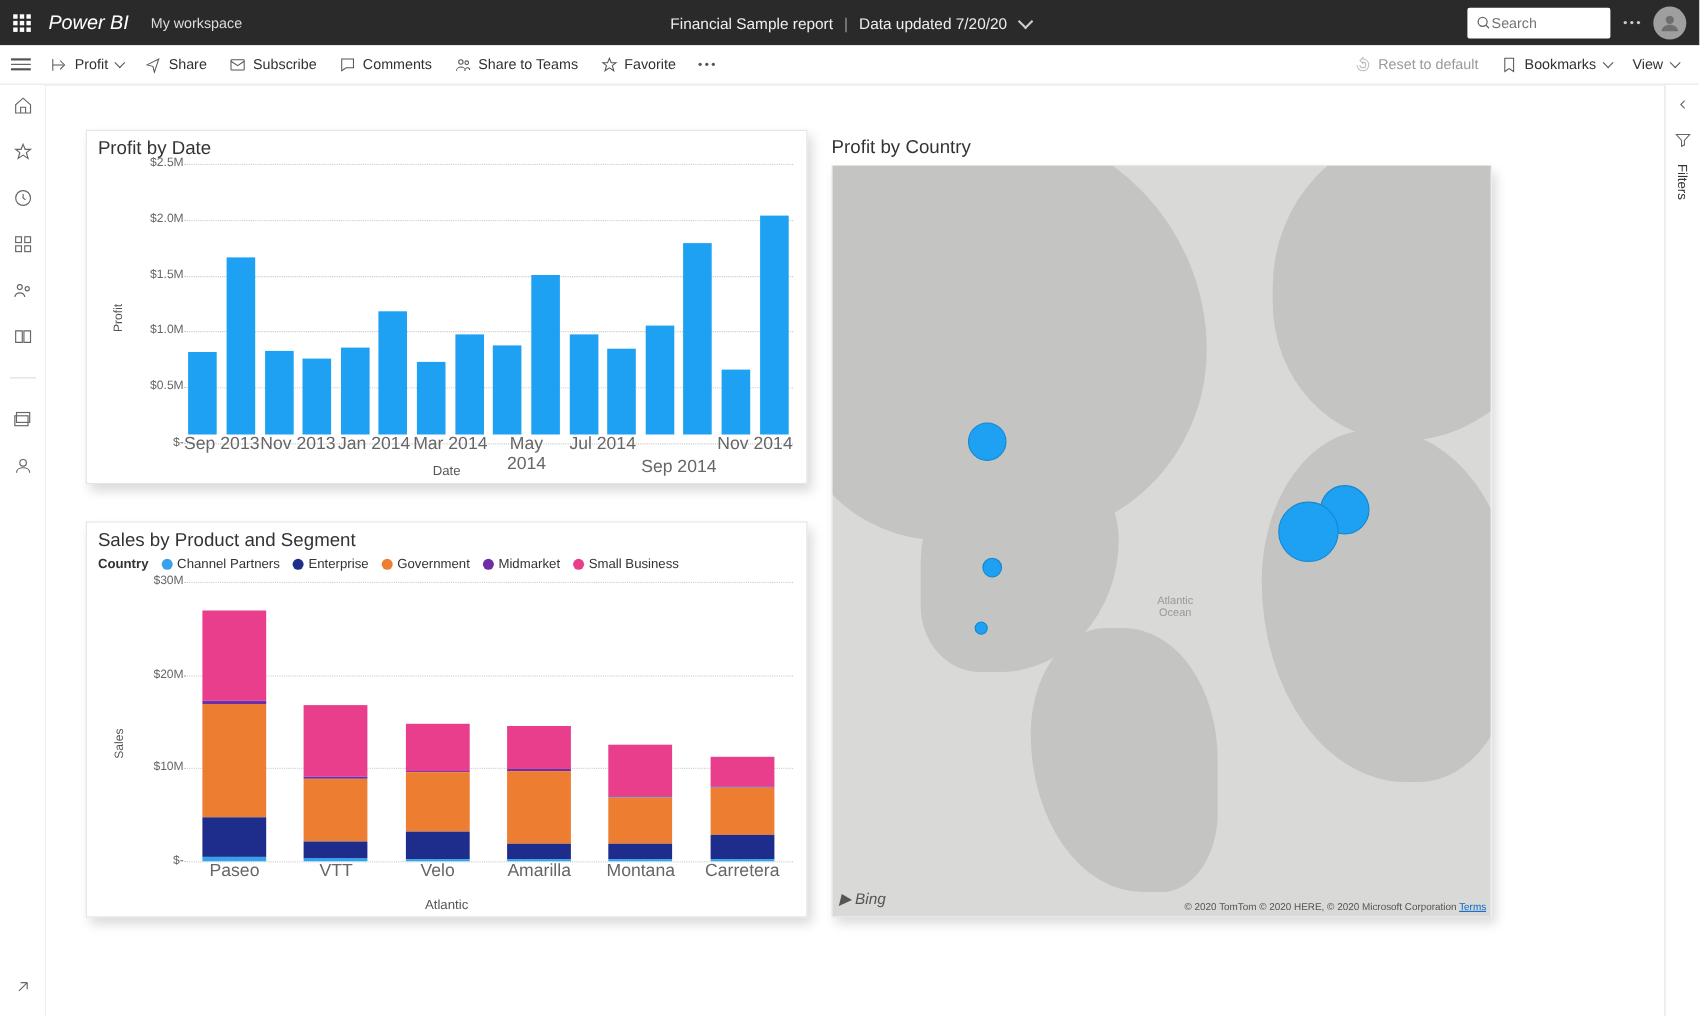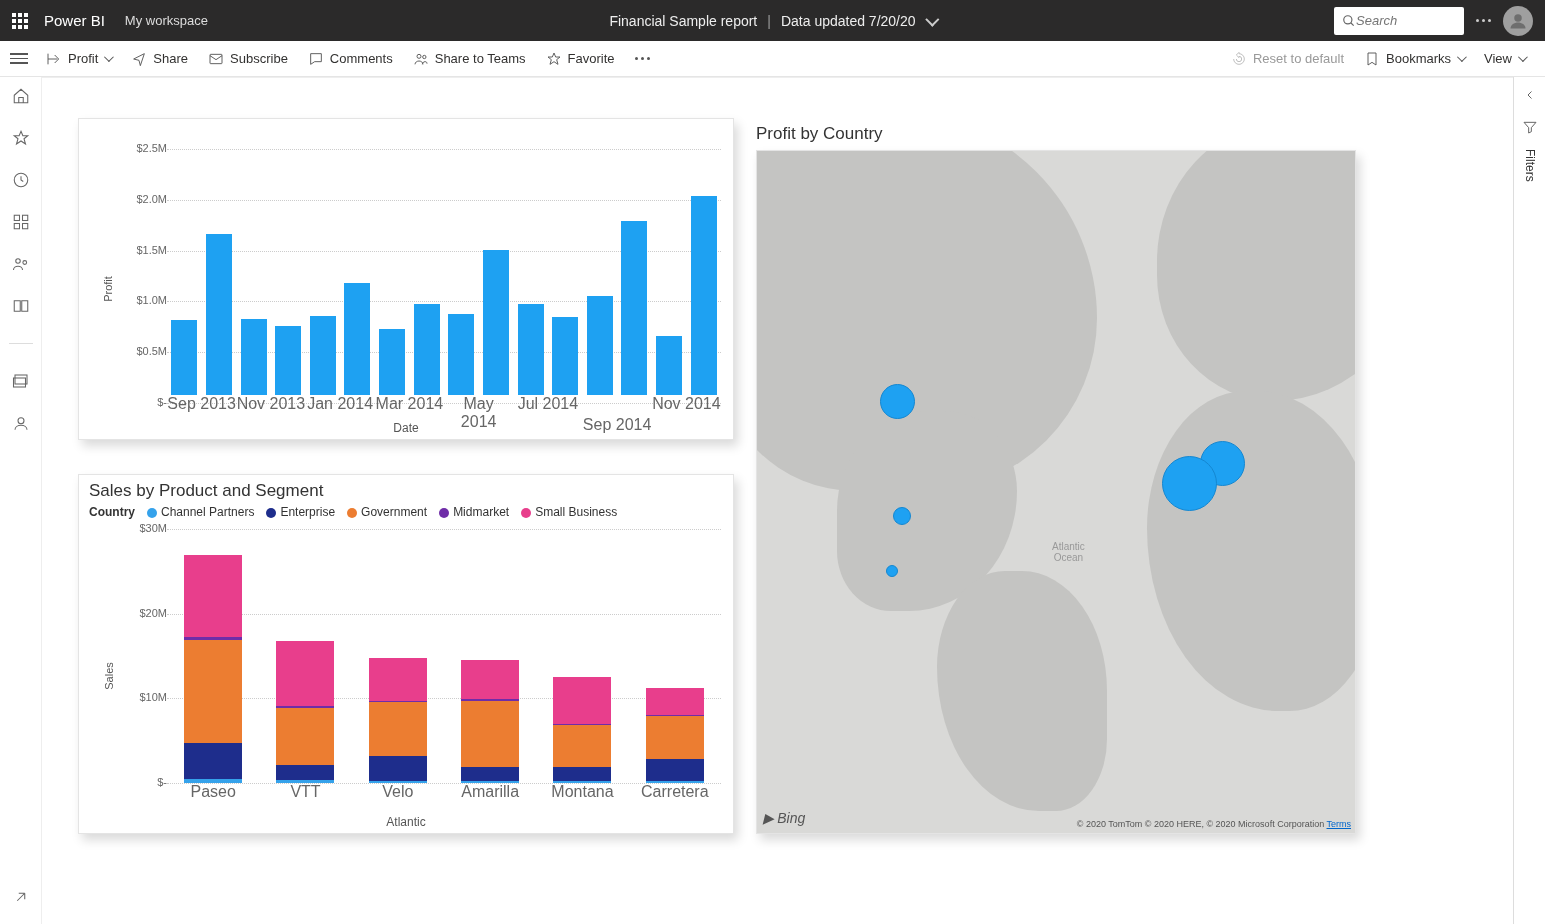--- a/index.html
+++ b/index.html
@@ -2,26 +2,26 @@
 <html><head>
 <meta charset="utf-8">
 <style>
 * { margin: 0; padding: 0; box-sizing: border-box; font-family: "Segoe UI", -apple-system, sans-serif; }
 body { width: 1545px; height: 924px; background: #fff; overflow: hidden; position: relative; }
 
 
 .header-top { height: 41px; background: #2b2a2a; color: #fff; display: flex; align-items: center; padding: 0 12px; }
 .header-top .apps-icon { width: 18px; display:grid; grid-template-columns:repeat(3,4px); grid-template-rows:repeat(3,4px); gap:2px; margin-right: 14px;}
 .header-top .apps-icon span{background:#fff;}
-.header-top .brand { font-size: 15px; margin-right: 20px; }
+.header-top .brand { font-size: 18px; margin-right: 20px; font-style: italic; }
 .header-top .workspace { font-size: 13px; color: #ddd; }
 .header-top .center { position:absolute; left:50%; transform:translateX(-50%); font-size: 14px; color:#eee; display:flex; align-items:center; gap:10px;}
 .header-top .right { margin-left: auto; display:flex; align-items:center; gap:12px;}
 .search-box { background:#fff; border-radius:2px; height:28px; width:130px; display:flex; align-items:center; padding:0 8px; color:#666;}
-.search-box input{border:none; outline:none; font-size:13px; width:80px; color:#737373;font-style:italic;}
+.search-box input{border:none; outline:none; font-size:13px; width:80px; color:#737373;}
 .avatar{width:30px;height:30px;border-radius:50%;background:#9f9f9f;display:flex;align-items:center;justify-content:center;}
 .chev-down{display:inline-block; width:10px;height:10px;border-right:2px solid #ccc;border-bottom:2px solid #ccc;transform:rotate(45deg) translateY(-2px);}
 .ellipsis-dots{display:flex;gap:3px;} .ellipsis-dots span{width:3px;height:3px;background:#ccc;border-radius:50%;}
 
 
 .toolbar { height: 36px; border-bottom:1px solid #e5e5e5; display:flex; align-items:center; padding:0 10px; font-size:13px; color:#323130;}
 .toolbar .item{display:flex;align-items:center;gap:6px;padding:0 10px;cursor:pointer;}
 .toolbar .item svg{width:16px;height:16px;fill:none;stroke:#555;stroke-width:1.4;}
 .toolbar .right{margin-left:auto;display:flex;align-items:center;}
 .chev-sm{display:inline-block;width:7px;height:7px;border-right:1px solid #555;border-bottom:1px solid #555;transform:rotate(45deg) translateY(-2px);}
@@ -235,20 +235,21 @@
     </svg>
   <svg width="16" height="16" viewBox="0 0 24 24" fill="none" stroke="#666" stroke-width="1.5" style="margin-top:18px">
       <path d="M3 5h18l-7 8v6l-4 2v-8z"></path>
     </svg>
   <div class="lbl">Filters</div>
 </div>
 
 <div class="canvas">
 
   <div class="viz" style="left:36px;top:40px;width:656px;height:322px;">
+    <div class="viz-title">Profit by Date</div>
     <div class="viz-body">
       <div class="axislbl-y">Profit</div>
       <div class="yaxis" id="y1">
           <div class="tick" style="top: calc(100% - 7px);">$-</div>
           <div class="tick" style="top: calc(80% - 7px);">$0.5M</div>
           <div class="tick" style="top: calc(60% - 7px);">$1.0M</div>
           <div class="tick" style="top: calc(40% - 7px);">$1.5M</div>
           <div class="tick" style="top: calc(20% - 7px);">$2.0M</div>
           <div class="tick" style="top: calc(0% - 7px);">$2.5M</div>
         </div>

